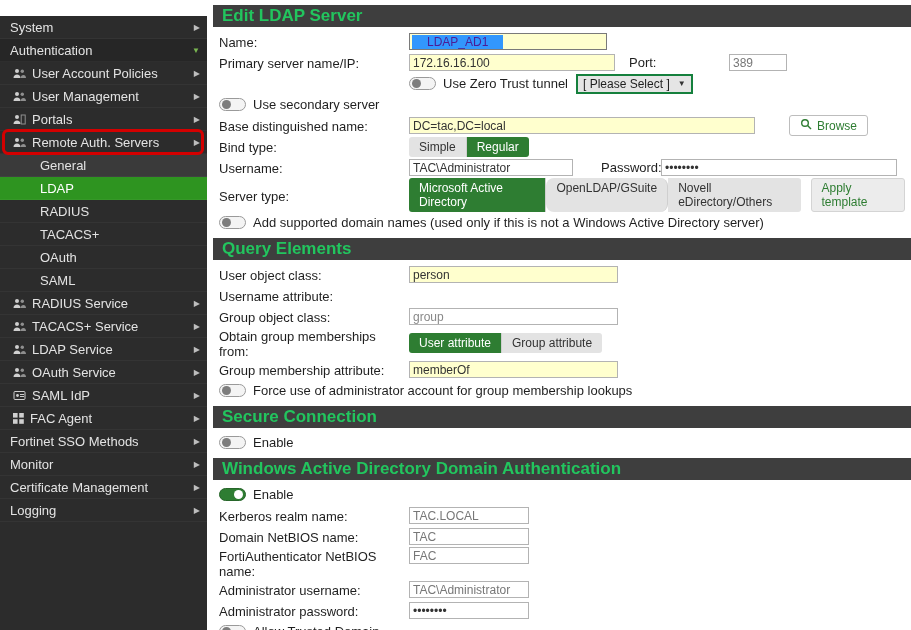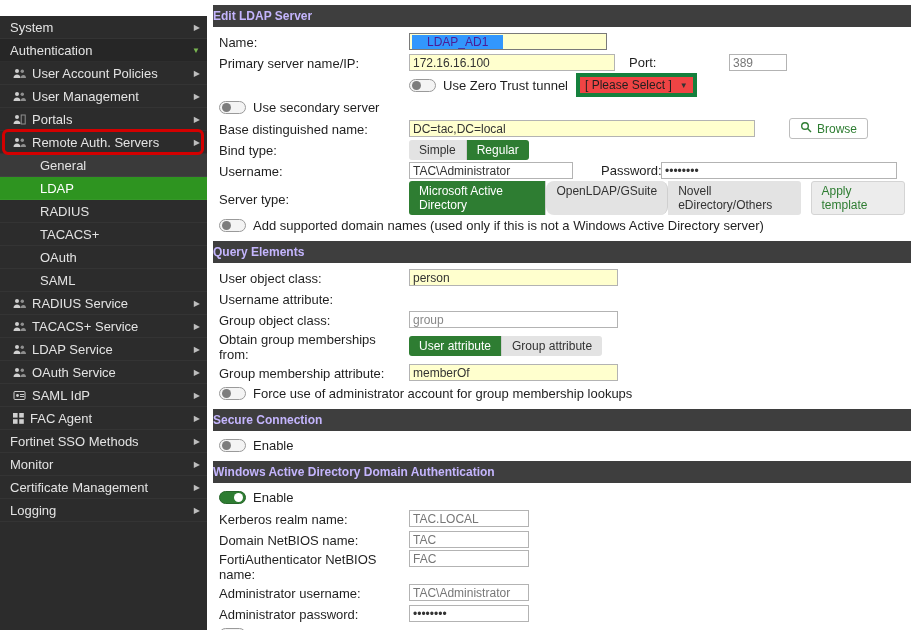--- a/index.html
+++ b/index.html
@@ -16,22 +16,22 @@
   .chev{margin-left:auto;font-size:8px;color:#bdbdbd;flex-shrink:0;}
   .chev.green{color:#79b651;}
   .row-auth{background:#262626;text-align:right;}
   .row-general{background:#3a3a3a;}
   .row-ldap{background:#2e9420;color:#fff;}
   .redbox{position:absolute;left:2px;top:113px;width:202px;height:26px;border:3px solid #d40000;
           border-radius:6px;box-sizing:border-box;pointer-events:none;z-index:5;}
 
   
   .main{position:absolute;left:213px;top:5px;width:698px;}
-  .mainbar,.sechdr{height:22px;background:#3e3e3e;color:#c4b5fd;display:flex;align-items:center;
-                   font-weight:bold;font-size:12px;box-sizing:border-box;}
+  .mainbar,.sechdr{height:22px;background:#3e3e3e;color:#22c55e;display:flex;align-items:center;
+                   padding-left:9px;font-weight:bold;font-size:17px;box-sizing:border-box;}
   .content{padding:4px 6px 5px 6px;}
   .row{display:flex;align-items:center;min-height:21px;}
   .row.top{align-items:flex-start;}
   .label{width:190px;flex-shrink:0;line-height:15px;padding:2px 4px 0 0;box-sizing:border-box;}
   input.inp{height:15px;border:1px solid #b3b3b3;background:#fff;font-size:12px;padding:0 3px;
             color:#333;font-family:inherit;box-sizing:content-box;}
   .yellow{background:#ffffce !important;}
   .finput{width:198px;height:17px;border:1px solid #7a7a7a;background:#ffffce;display:flex;
           align-items:center;padding:0 2px;font-size:12px;box-sizing:border-box;}
   .selhl{background:#3297fd;color:#4c1d95;padding:0 15px;}
@@ -47,21 +47,21 @@
   .seg .opt{background:#e3e3e3;color:#333;font-size:12px;padding:3px 10px;cursor:pointer;
             border-right:1px solid #cfcfcf;border-radius:8px;}
   .seg .opt:first-child{border-radius:3px 0 0 3px;}
   .seg .opt:last-child{border-radius:0 3px 3px 0;border-right:none;}
   .seg .opt.sel{background:#2e7d32;color:#fff;}
 
   .btn{display:inline-flex;align-items:center;gap:5px;border:1px solid #bdbdbd;border-radius:3px;
        background:#fff;color:#2e7d32;font-size:12px;padding:2px 10px;cursor:pointer;}
   .btn.gray{background:#ececec;border-color:#d4d4d4;}
 
-  .selectbox{display:inline-flex;align-items:center;gap:8px;border:4px solid #15803d;background:#ef4444;
+  .selectbox{display:inline-flex;align-items:center;gap:8px;border:2px solid #15803d;background:#e5e5e5;
              font-size:12px;padding:1px 5px;margin-left:8px;cursor:pointer;}
   .caret{font-size:8px;color:#333;}
   .inline-lbl{margin-left:14px;width:100px;}
 </style>
 </head>
 <body>
 
 <div class="sidebar">
 
   <div class="srow">

